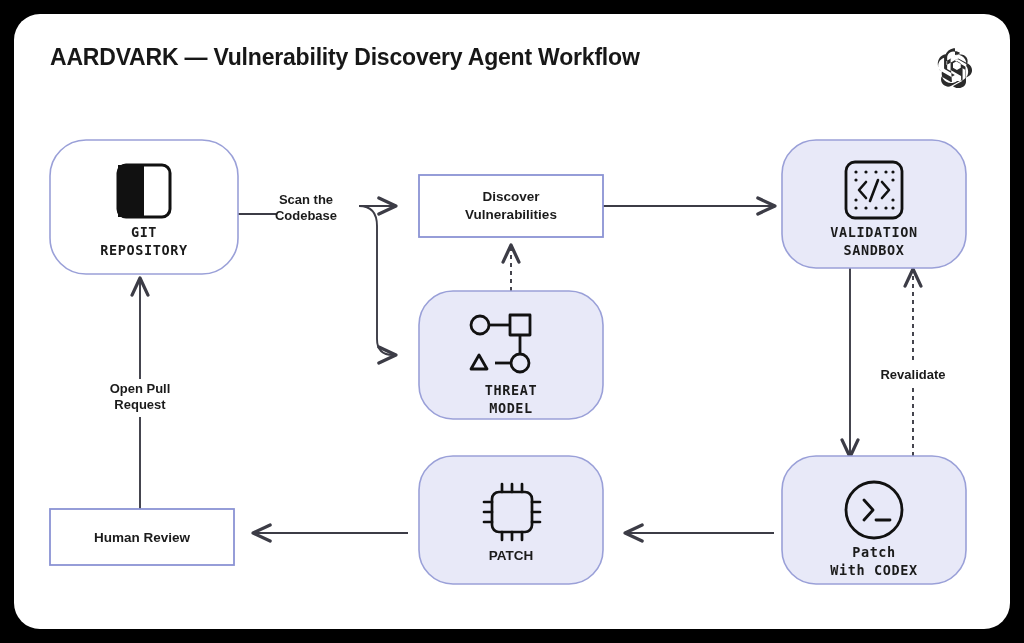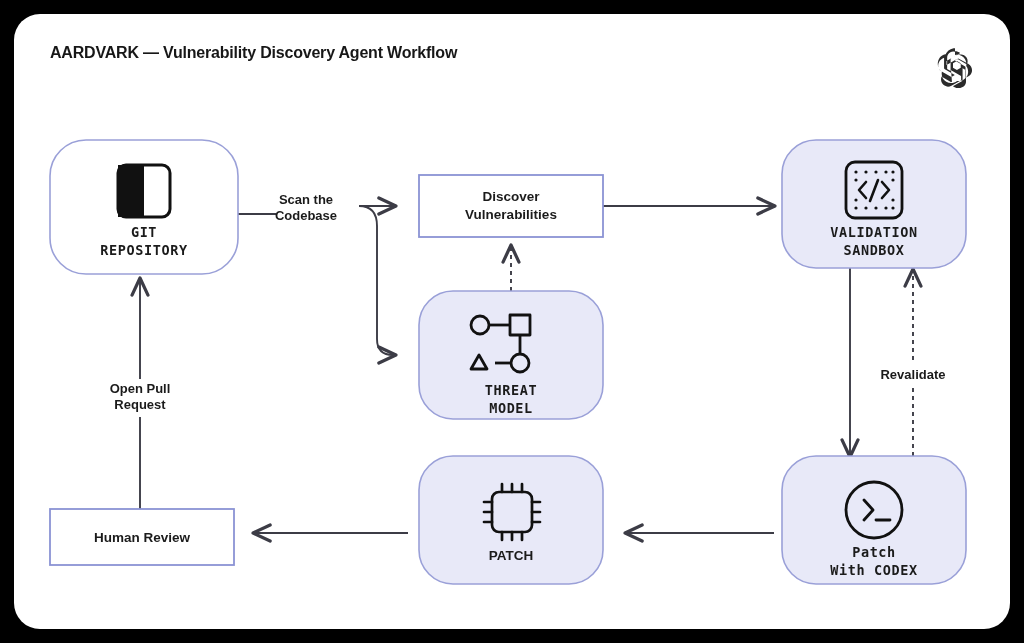--- a/index.html
+++ b/index.html
@@ -12,21 +12,21 @@
   #card{
     position:absolute;
     left:14px;top:14px;
     width:996px;height:615px;
     background:#ffffff;
     border-radius:26px;
   }
   #title{
     position:absolute;
     left:36px;top:30px;
-    font-size:16px;
+    font-size:23px;
     font-weight:bold;
     color:#171717;
     letter-spacing:-0.2px;
     white-space:nowrap;
   }
   #brand-logo{
     position:absolute;
     right:32px;top:28px;
     width:46px;height:46px;
   }

